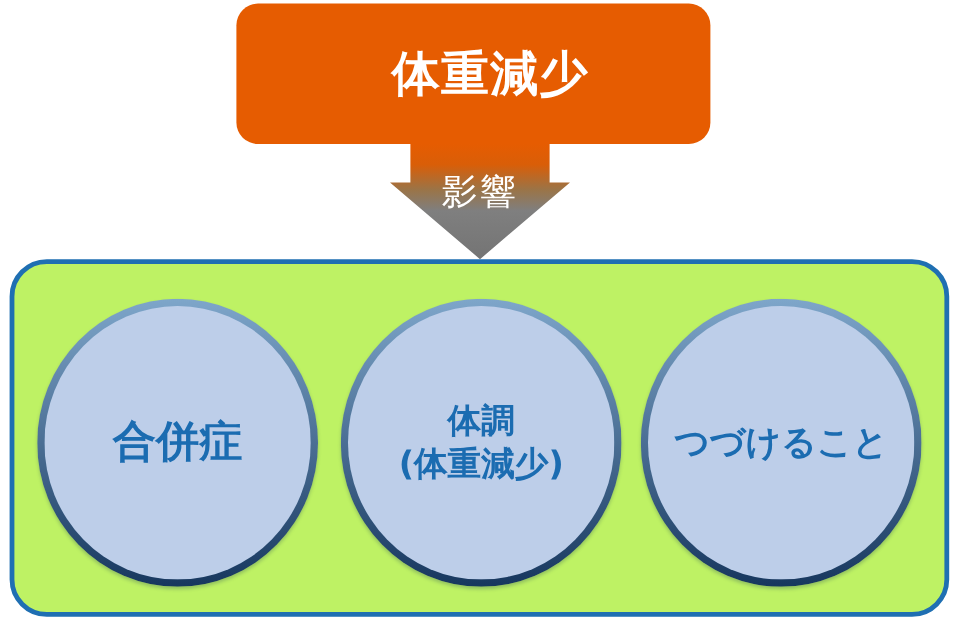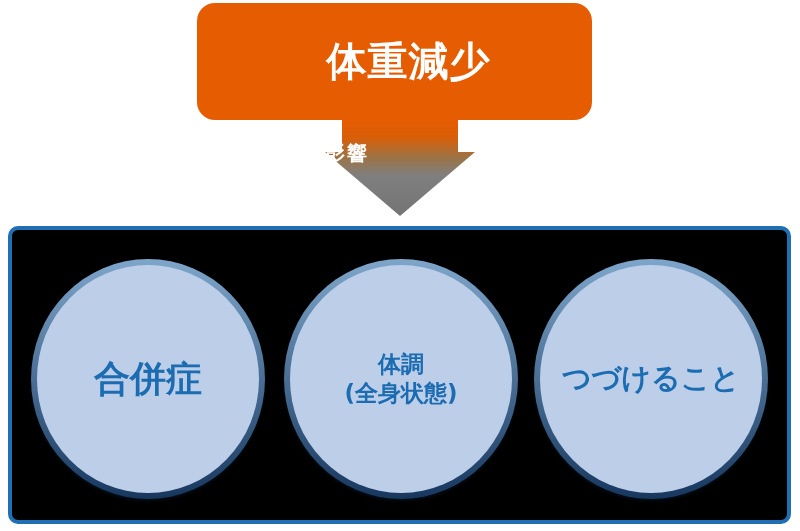--- a/index.html
+++ b/index.html
@@ -40,37 +40,37 @@
     top: 120px;
     width: 150px;
     height: 96px;
     display: block;
   }
   .arrow-label {
     position: absolute;
     left: 325px;
     top: 140px;
     width: 150px;
-    text-align: left;
+    text-align: center;
     color: var(--white);
-    font-size: 20px;
-    font-weight: bold;
+    font-size: 30px;
+    font-weight: normal;
     letter-spacing: 2px;
   }
 
   
   .effects-box {
     position: absolute;
     left: 8px;
-    top: 226px;
+    top: 216px;
     width: 775px;
     height: 290px;
-    background: #000000;
+    background: #bef264;
     border: 4px solid var(--box-border-blue);
-    border-radius: 10px;
+    border-radius: 31px;
   }
 
   
   .circle {
     position: absolute;
     top: 29px;
     width: 222px;
     height: 228px;
     border: 6px solid transparent;
     border-radius: 50%;
@@ -86,21 +86,21 @@
   .circle.c1 { left: 19px; }
   .circle.c2 { left: 272px; }
   .circle.c3 { left: 522px; }
 
   .clabel {
     color: var(--circle-text-blue);
     font-weight: bold;
     line-height: 1.28;
   }
   .clabel.f36 { font-size: 36px; }
-  .clabel.f33 { font-size: 23px; }
+  .clabel.f33 { font-size: 28px; }
   .clabel.f29 { font-size: 29px; }
 </style>
 </head>
 <body>
 
 <div class="stage">
 
   <div class="cause-box">
     <span class="cause-label">体重減少</span>
   </div>
@@ -124,21 +124,21 @@
 
     <div class="circle c1">
       <div class="clabel f36">
         <div>合併症</div>
       </div>
     </div>
 
     <div class="circle c2">
       <div class="clabel f33">
         <div>体調</div>
-        <div>(全身状態)</div>
+        <div>(体重減少)</div>
       </div>
     </div>
 
     <div class="circle c3">
       <div class="clabel f29">
         <div>つづけること</div>
       </div>
     </div>
 
   </div>

